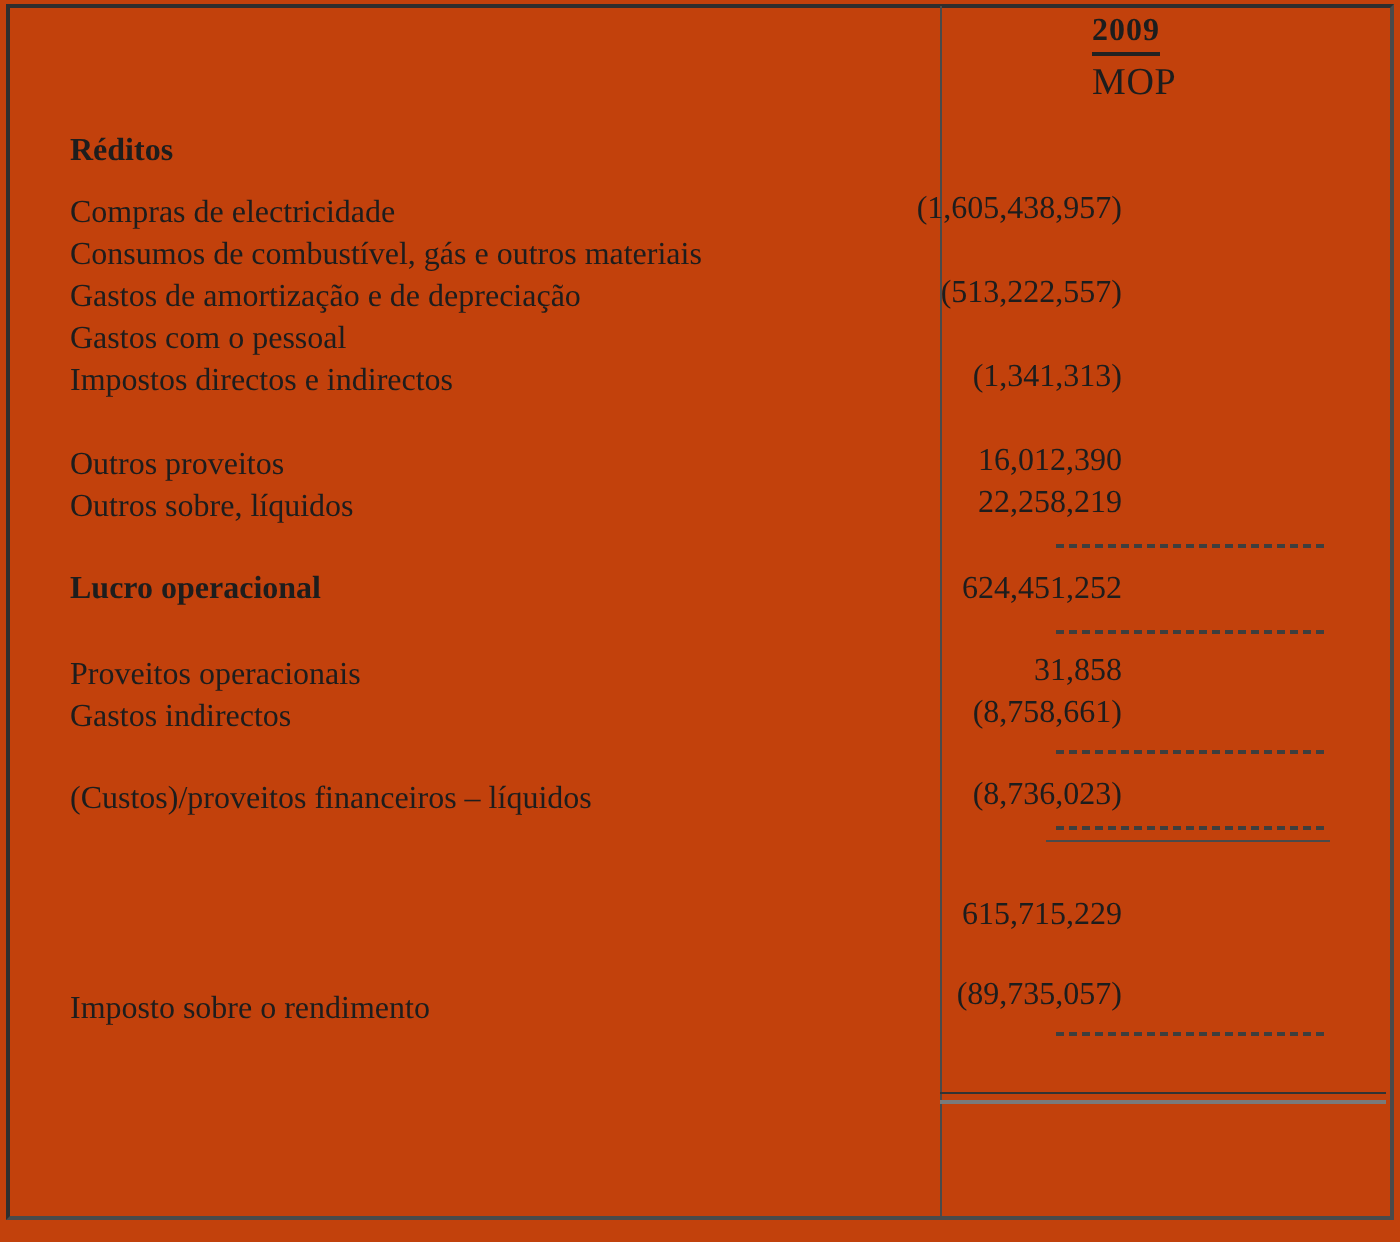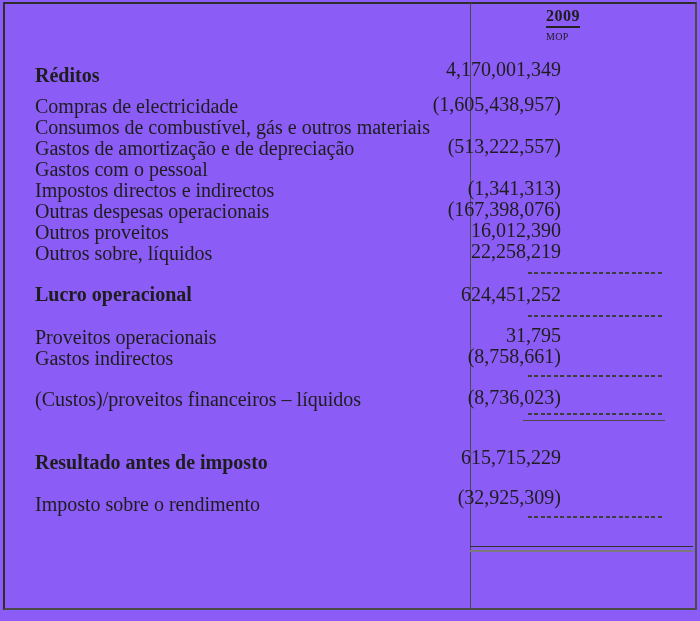--- a/index.html
+++ b/index.html
@@ -4,38 +4,38 @@
 <style>
   html, body { margin:0; padding:0; }
   body {
     width:700px; height:621px;
     font-family:"Liberation Serif", serif;
     color:#1d1d1d;
     background:#ffffff;
   }
   .page {
     position:relative; width:700px; height:621px;
-    background:#8b5cf6; overflow:hidden;
+    background:#c2410c; overflow:hidden;
   }
   .frame {
     position:absolute; left:3px; top:2px; right:3px; bottom:11px;
     border:2px solid #4a4a4a;
     border-top-color:#2e2e2e; border-left-color:#2e2e2e;
   }
   .divider {
     position:absolute; left:470px; top:3px; bottom:12px;
     width:1px; background:#4a4a4a;
   }
   .colhead { position:absolute; left:546px; top:7px; }
   .colhead .year {
     display:inline-block; font-weight:bold; font-size:16px; letter-spacing:0.5px;
     border-bottom:2px solid #222; padding-bottom:1px;
   }
-  .colhead .currency { font-size:10px; margin-top:3px; letter-spacing:0.3px; }
-  .row { position:absolute; left:0; width:596px; height:21px; font-size:20px; line-height:21px; }
+  .colhead .currency { font-size:19px; margin-top:3px; letter-spacing:0.3px; }
+  .row { position:absolute; left:0; width:596px; height:21px; font-size:16px; line-height:21px; }
   .row .label { position:absolute; left:35px; top:0; white-space:nowrap; }
   .row .value { position:absolute; right:35px; top:0; white-space:nowrap; }
   .bold { font-weight:bold; }
   .sep-dash {
     position:absolute; right:37px; width:135px; height:2px;
     background:repeating-linear-gradient(90deg,#3e3e3e 0 4px, transparent 4px 6.5px);
   }
   .sep-solid { position:absolute; height:0; border-top:1.5px solid #4a4a4a; }
   .sep-double {
     position:absolute; left:470px; width:223px; height:3px;
@@ -49,21 +49,20 @@
   <div class="frame"></div>
   <div class="divider"></div>
 
   <div class="colhead">
     <div class="year">2009</div>
     <div class="currency">MOP</div>
   </div>
 
   <div class="row" style="top:65px">
     <span class="label bold">Réditos</span>
-    <span class="value" style="top:-6px">4,170,001,349</span>
   </div>
 
   <div class="row" style="top:96px">
     <span class="label">Compras de electricidade</span>
     <span class="value" style="top:-2px">(1,605,438,957)</span>
   </div>
 
   <div class="row" style="top:117px">
     <span class="label">Consumos de combustível, gás e outros materiais</span>
   </div>
@@ -75,24 +74,20 @@
 
   <div class="row" style="top:159px">
     <span class="label">Gastos com o pessoal</span>
   </div>
 
   <div class="row" style="top:180px">
     <span class="label">Impostos directos e indirectos</span>
     <span class="value" style="top:-2px">(1,341,313)</span>
   </div>
 
-  <div class="row" style="top:201px">
-    <span class="label">Outras despesas operacionais</span>
-    <span class="value" style="top:-2px">(167,398,076)</span>
-  </div>
 
   <div class="row" style="top:222px">
     <span class="label">Outros proveitos</span>
     <span class="value" style="top:-2px">16,012,390</span>
   </div>
 
   <div class="row" style="top:243px">
     <span class="label">Outros sobre, líquidos</span>
     <span class="value" style="top:-2px">22,258,219</span>
   </div>
@@ -101,45 +96,44 @@
 
   <div class="row" style="top:284px">
     <span class="label bold">Lucro operacional</span>
     <span class="value">624,451,252</span>
   </div>
 
   <div class="sep-dash" style="top:315px"></div>
 
   <div class="row" style="top:327px">
     <span class="label">Proveitos operacionais</span>
-    <span class="value" style="top:-2px">31,795</span>
+    <span class="value" style="top:-2px">31,858</span>
   </div>
 
   <div class="row" style="top:348px">
     <span class="label">Gastos indirectos</span>
     <span class="value" style="top:-2px">(8,758,661)</span>
   </div>
 
   <div class="sep-dash" style="top:375px"></div>
 
   <div class="row" style="top:389px">
     <span class="label">(Custos)/proveitos financeiros – líquidos</span>
     <span class="value" style="top:-2px">(8,736,023)</span>
   </div>
 
   <div class="sep-dash" style="top:413px"></div>
   <div class="sep-solid" style="top:420px; right:35px; width:142px;"></div>
 
   <div class="row" style="top:452px">
-    <span class="label bold">Resultado antes de imposto</span>
     <span class="value" style="top:-5px">615,715,229</span>
   </div>
 
   <div class="row" style="top:494px">
     <span class="label">Imposto sobre o rendimento</span>
-    <span class="value" style="top:-7px">(32,925,309)</span>
+    <span class="value" style="top:-7px">(89,735,057)</span>
   </div>
 
   <div class="sep-dash" style="top:516px"></div>
 
 
   <div class="sep-double" style="top:546px"></div>
 </div>
 
 </body></html>

